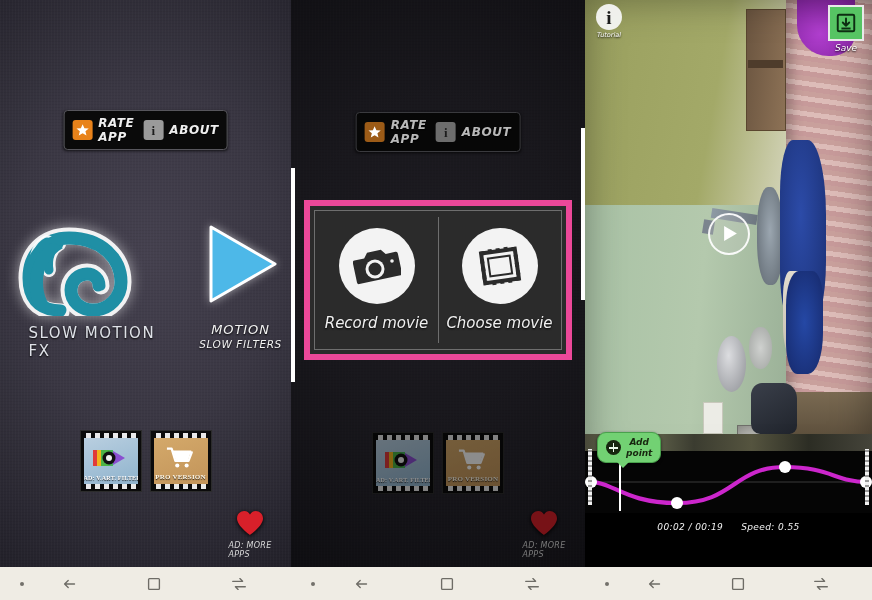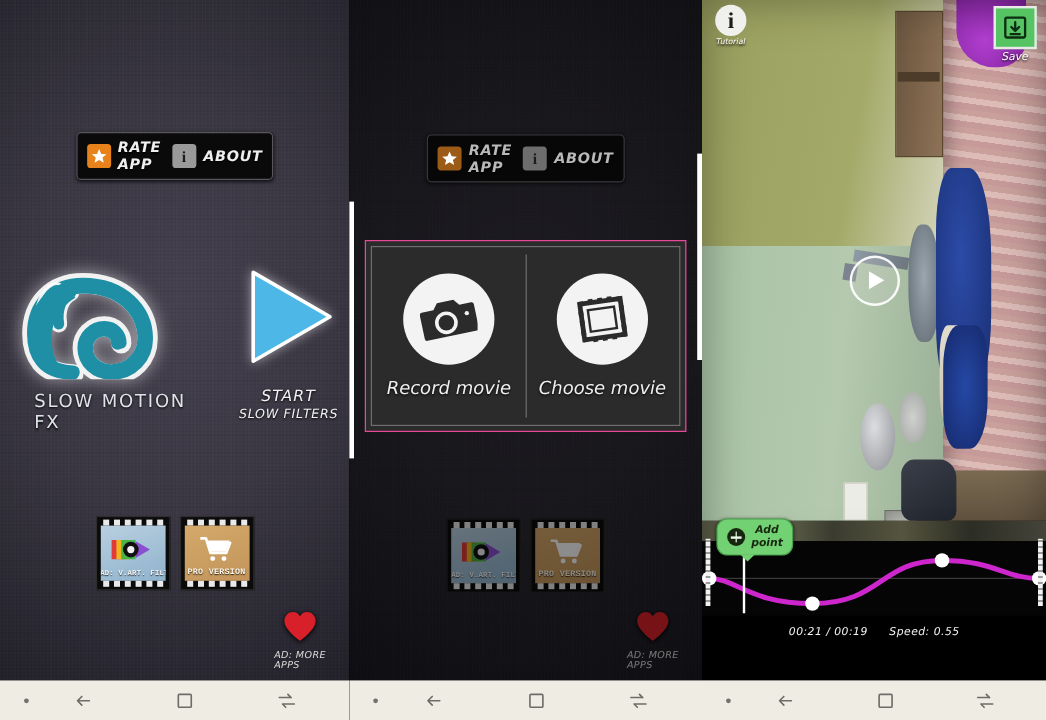--- a/index.html
+++ b/index.html
@@ -83,21 +83,21 @@
     font-family:"DejaVu Sans", sans-serif; font-style:italic;
     text-shadow:0 1px 2px #000;
   }
   .startLbl .sub{ font-size:10.5px; letter-spacing:.6px; display:block; }
 
   
   .choiceBox{
     position:absolute; left:50%; transform:translateX(-50%); top:200px;
     width:268px; height:160px;
     background:#2b2b2b;
-    border:1px solid #ec4899;
+    border:6px solid #ec4899;
     padding:4px;
     z-index:5;
   }
   .choiceInner{ width:100%; height:100%; border:1px solid #6e6e6e; display:flex; }
   .choiceCell{
     flex:1; display:flex; flex-direction:column; align-items:center; justify-content:center;
     gap:10px; position:relative;
   }
   .choiceCell+.choiceCell::before{
     content:""; position:absolute; left:0; top:6px; bottom:6px; width:1px; background:#6e6e6e;
@@ -126,21 +126,21 @@
   .perf i{ width:5px; height:5px; background:#e9e9e9; display:block; }
   .filmInner{
     width:100%; height:100%; display:flex; flex-direction:column;
     align-items:center; justify-content:center; position:relative; overflow:hidden;
   }
   .fi1{ background:linear-gradient(160deg,#b9cfe0,#8fb3cd); }
   .fi2{ background:linear-gradient(160deg,#d4a96a,#c2945a); }
   .filmCap{
     position:absolute; bottom:3px; left:0; right:0; text-align:center;
     font-size:6px; color:#fff; font-weight:bold; letter-spacing:.2px;
-    font-family:Liberation Mono, monospace; text-shadow:0 1px 1px rgba(0,0,0,.8);
+    font-family:Liberation Serif, serif; text-shadow:0 1px 1px rgba(0,0,0,.8);
     white-space:nowrap;
   }
   .fi2 .filmCap{ font-size:7px; color:#fff8e8; }
   .cartIcon{ width:30px; height:24px; fill:#fff; margin-bottom:6px; }
   .artGlyph{ display:flex; align-items:center; margin-bottom:7px; }
 
   
   .moreApps{
     position:absolute; right:10px; bottom:8px; width:62px;
     display:flex; flex-direction:column; align-items:center;
@@ -303,21 +303,21 @@
           <span class="appTitle">SLOW MOTION FX</span>
         </div>
 
         <div class="startBox">
           <span class="playTri">
             <svg width="76" height="84" viewBox="0 0 76 84">
               <polygon points="8,5 72,42 8,79" fill="#4db8e8" stroke="#ffffff" stroke-width="3" stroke-linejoin="round"></polygon>
             </svg>
           </span>
           <span class="startLbl">
-            <span>START</span>
+            <span>MOTION</span>
             <span class="sub">SLOW FILTERS</span>
           </span>
         </div>
       </div>
 
       <div class="adRow">
         <div class="film">
           <div class="perf top">
               <i></i>
               <i></i>
@@ -648,21 +648,21 @@
             <line x1="35" y1="2" x2="35" y2="60" stroke="#ffffff" stroke-width="2"></line>
             <circle cx="6" cy="31" r="6" fill="#ffffff"></circle>
             <circle cx="92" cy="52" r="6" fill="#ffffff"></circle>
             <circle cx="200" cy="16" r="6" fill="#ffffff"></circle>
             <circle cx="281" cy="31" r="6" fill="#ffffff"></circle>
           </svg>
         </div>
         <span class="handleL"></span>
         <span class="handleR"></span>
         <div class="timeRow">
-          <span class="timeTxt">00:21 / 00:19</span>
+          <span class="timeTxt">00:02 / 00:19</span>
           <span class="timeTxt">Speed: 0.55</span>
         </div>
       </div>
     </div>
 
     <div class="navbar">
       <span class="navDot"></span>
       <div class="navItems">
         <span class="navIco">
           <svg viewBox="0 0 20 20">

